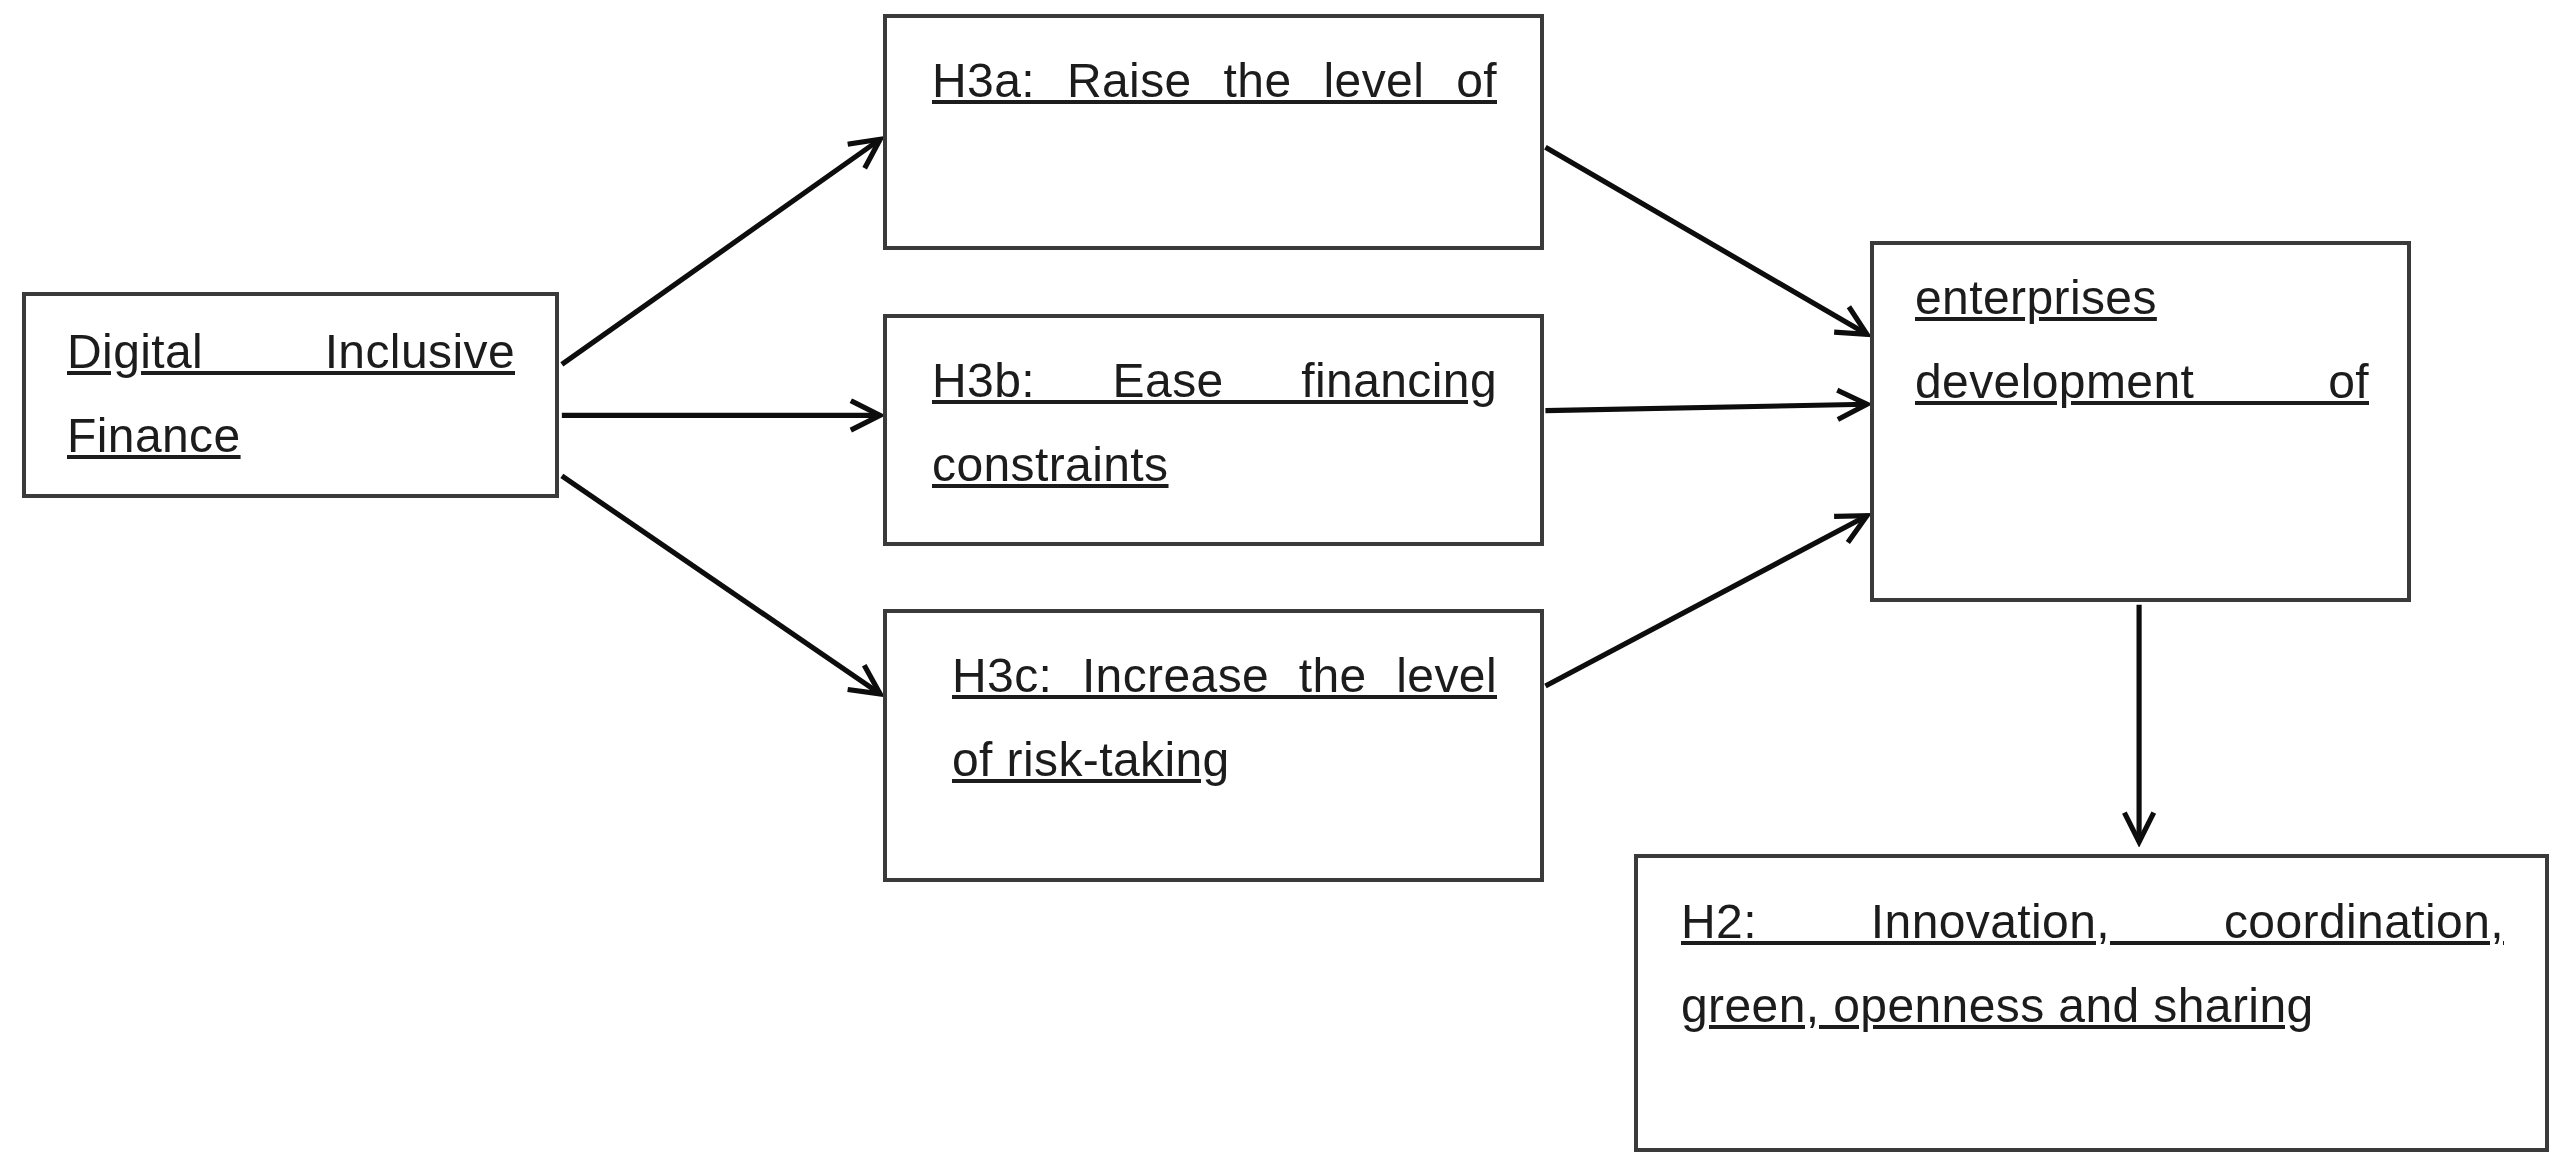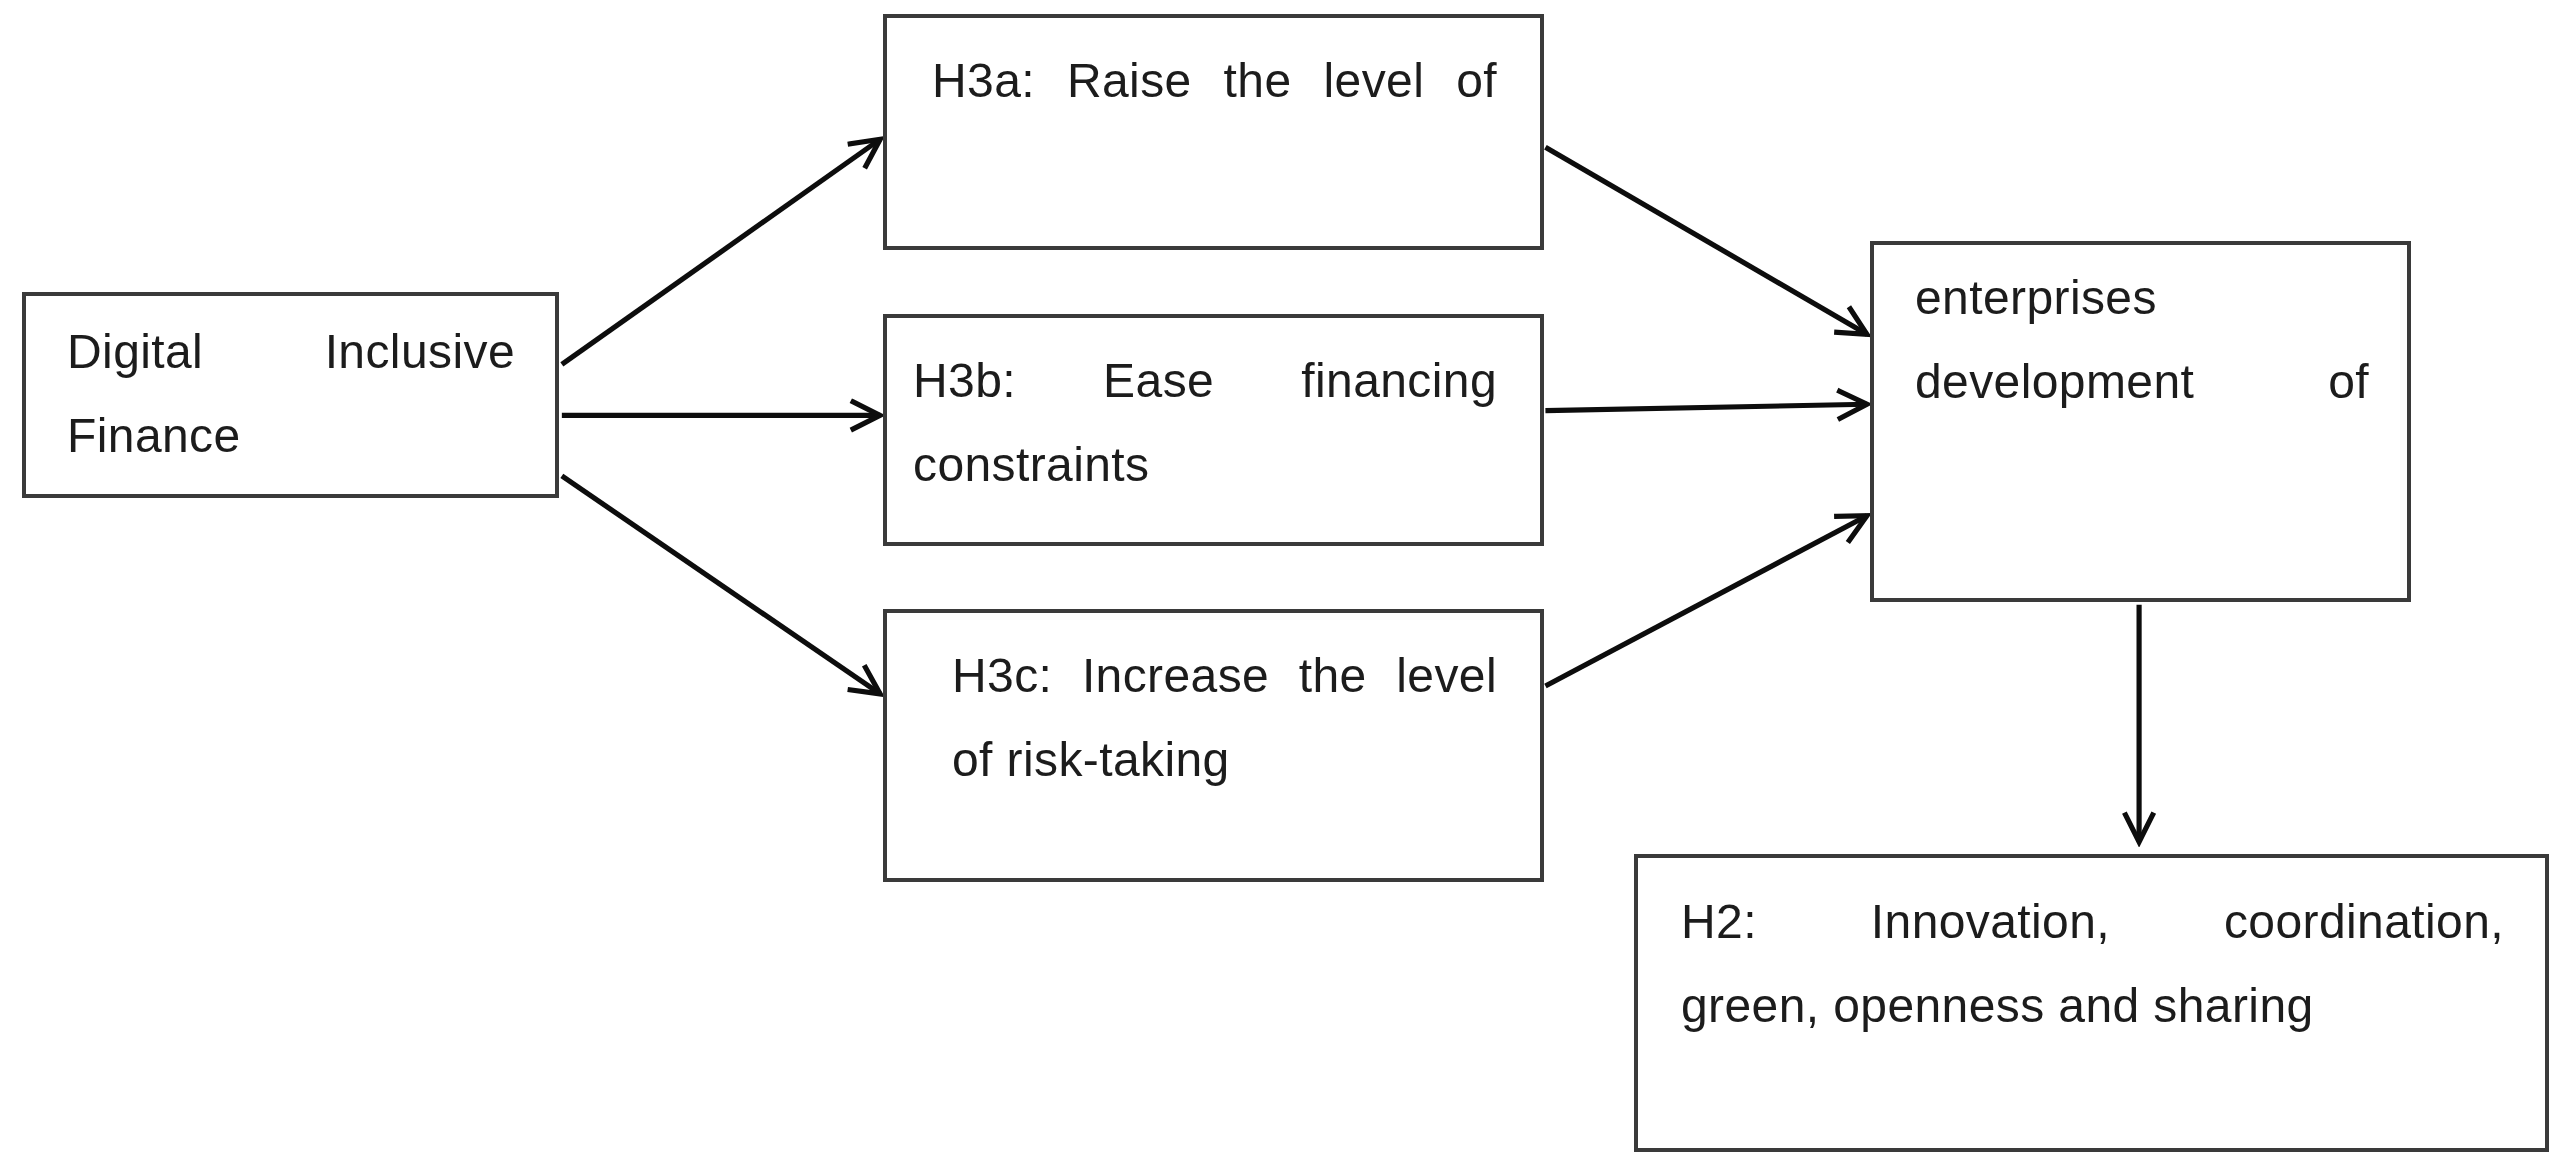--- a/index.html
+++ b/index.html
@@ -6,25 +6,25 @@
   #canvas{
     position:relative;width:2576px;height:1169px;background:#ffffff;overflow:hidden;
     font-family:"Liberation Sans","DejaVu Sans",sans-serif;
   }
   #arrows{position:absolute;left:0;top:0;width:2576px;height:1169px;}
   .box{
     position:absolute;box-sizing:border-box;background:#ffffff;
     border:4px solid #3a3a3a;color:#1c1c1c;
     font-size:48px;line-height:84px;letter-spacing:0.4px;
   }
-  .box .tl{text-align:justify;text-align-last:justify;}
+  .box .tl{text-align:justify;text-align-last:justify;text-decoration:underline;}
   .box .tl.last{text-align:left;text-align-last:left;}
   #node-dif {left:22px;  top:292px;  width:537px;  height:206px; padding:14.3px 40px 0 41px;}
   #node-h3a {left:883px;top:13.5px;   width:661px;  height:236px; padding:21px 43px 0 45px;}
-  #node-h3b {left:883px;top:314px;  width:661px;  height:232px; padding:21px 43px 0 26px;}
+  #node-h3b {left:883px;top:314px;  width:661px;  height:232px; padding:21px 43px 0 45px;}
   #node-h3c {left:883px;top:609px;  width:661px;  height:273px; padding:21px 43px 0 65px;}
   #node-h1  {left:1870px;top:241px;  width:541px;  height:361px; padding:11px 38px 0 41px;}
   #node-h2  {left:1634px;top:845px; width:915px; height:298px; padding:22px 41px 0 43px;margin-top:9px;}
 </style>
 </head>
 <body>
 
 <div id="canvas">
 
   <svg id="arrows" viewBox="0 0 3237 1469" xmlns="http://www.w3.org/2000/svg">

